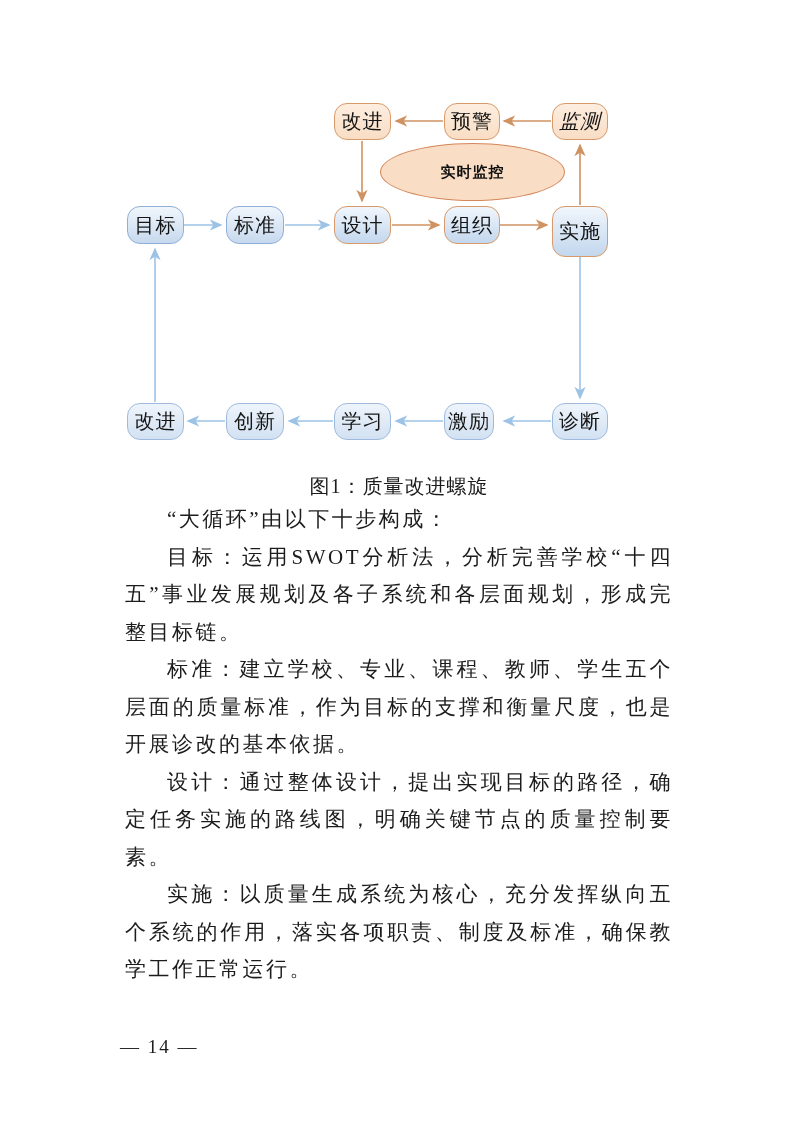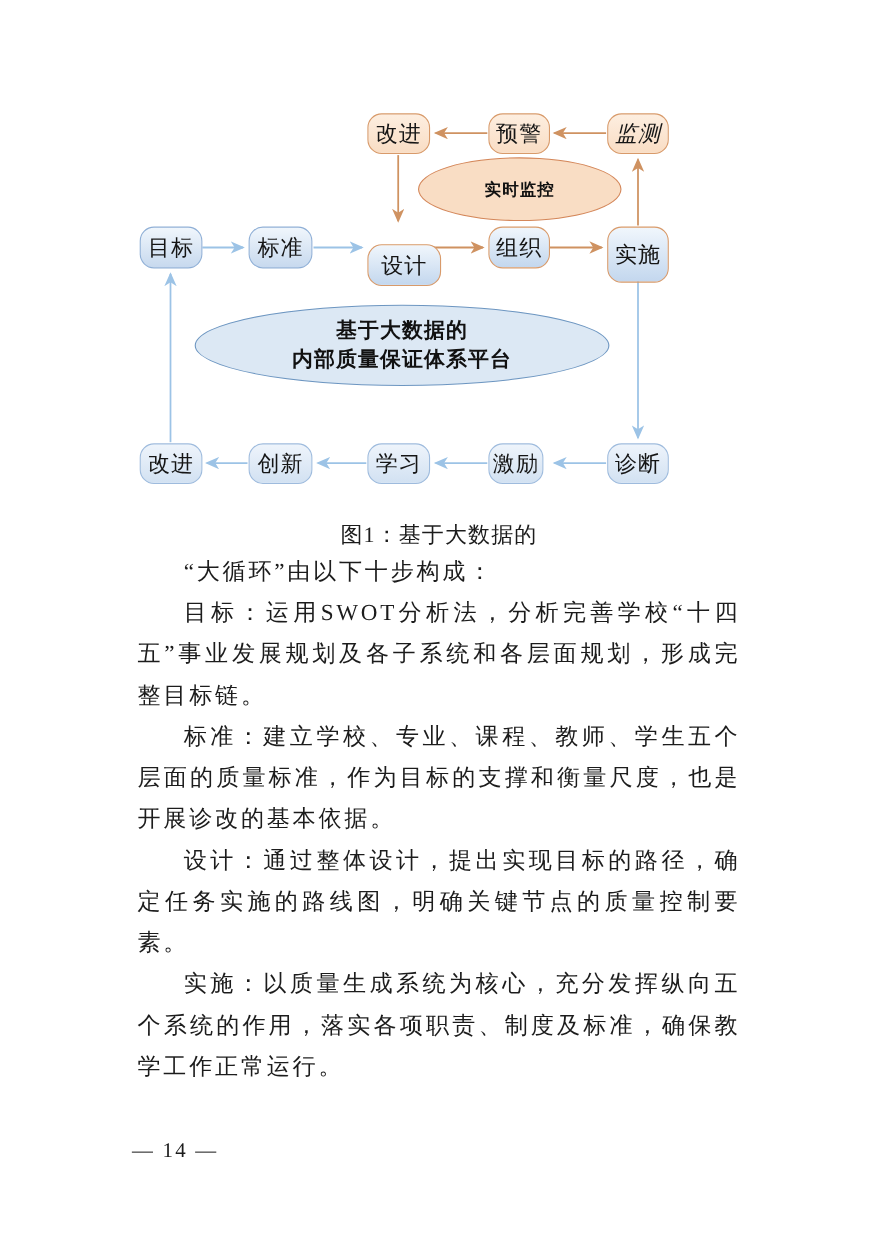--- a/index.html
+++ b/index.html
@@ -106,37 +106,33 @@
     </svg>
 
     <div class="node peach" style="left:334px; top:103px; width:57px; height:37px;">改进</div>
     <div class="node peach" style="left:444px; top:103px; width:56px; height:37px;">预警</div>
     <div class="node peach" style="left:552px; top:103px; width:56px; height:37px;font-style:italic;">监测</div>
 
     <div class="ellipse peach" style="left:380px; top:143px; width:185px; height:58px;">实时监控</div>
 
     <div class="node blue" style="left:127px; top:206px; width:57px; height:38px;">目标</div>
     <div class="node blue" style="left:226px; top:206px; width:58px; height:38px;">标准</div>
-    <div class="node blue-orange" style="left:334px; top:222px; width:67px; height:38px;">设计</div>
+    <div class="node blue-orange" style="left:334px; top:206px; width:57px; height:38px;">设计</div>
     <div class="node blue-orange" style="left:444px; top:206px; width:56px; height:38px;">组织</div>
     <div class="node blue-orange" style="left:552px; top:206px; width:56px; height:51px;">实施</div>
 
-    <div class="ellipse blue" style="left:177px; top:277px; width:377px; height:74px;">
-      <span>基于大数据的</span>
-      <span>内部质量保证体系平台</span>
-    </div>
 
     <div class="node blue-light" style="left:127px; top:403px; width:57px; height:37px;">改进</div>
     <div class="node blue-light" style="left:226px; top:403px; width:58px; height:37px;">创新</div>
     <div class="node blue-light" style="left:334px; top:403px; width:57px; height:37px;">学习</div>
     <div class="node blue-light" style="left:444px; top:403px; width:50px; height:37px;">激励</div>
     <div class="node blue-light" style="left:552px; top:403px; width:56px; height:37px;">诊断</div>
   </div>
 
-  <div class="caption">图1：基于大数据的</div>
+  <div class="caption">图1：质量改进螺旋</div>
 
   <div class="textblock">
     <p>“大循环”由以下十步构成：</p>
     <p>目标：运用SWOT分析法，分析完善学校“十四五”事业发展规划及各子系统和各层面规划，形成完整目标链。</p>
     <p>标准：建立学校、专业、课程、教师、学生五个层面的质量标准，作为目标的支撑和衡量尺度，也是开展诊改的基本依据。</p>
     <p>设计：通过整体设计，提出实现目标的路径，确定任务实施的路线图，明确关键节点的质量控制要素。</p>
     <p>实施：以质量生成系统为核心，充分发挥纵向五个系统的作用，落实各项职责、制度及标准，确保教学工作正常运行。</p>
   </div>
 
   <div class="pagenum">— 14 —</div>

